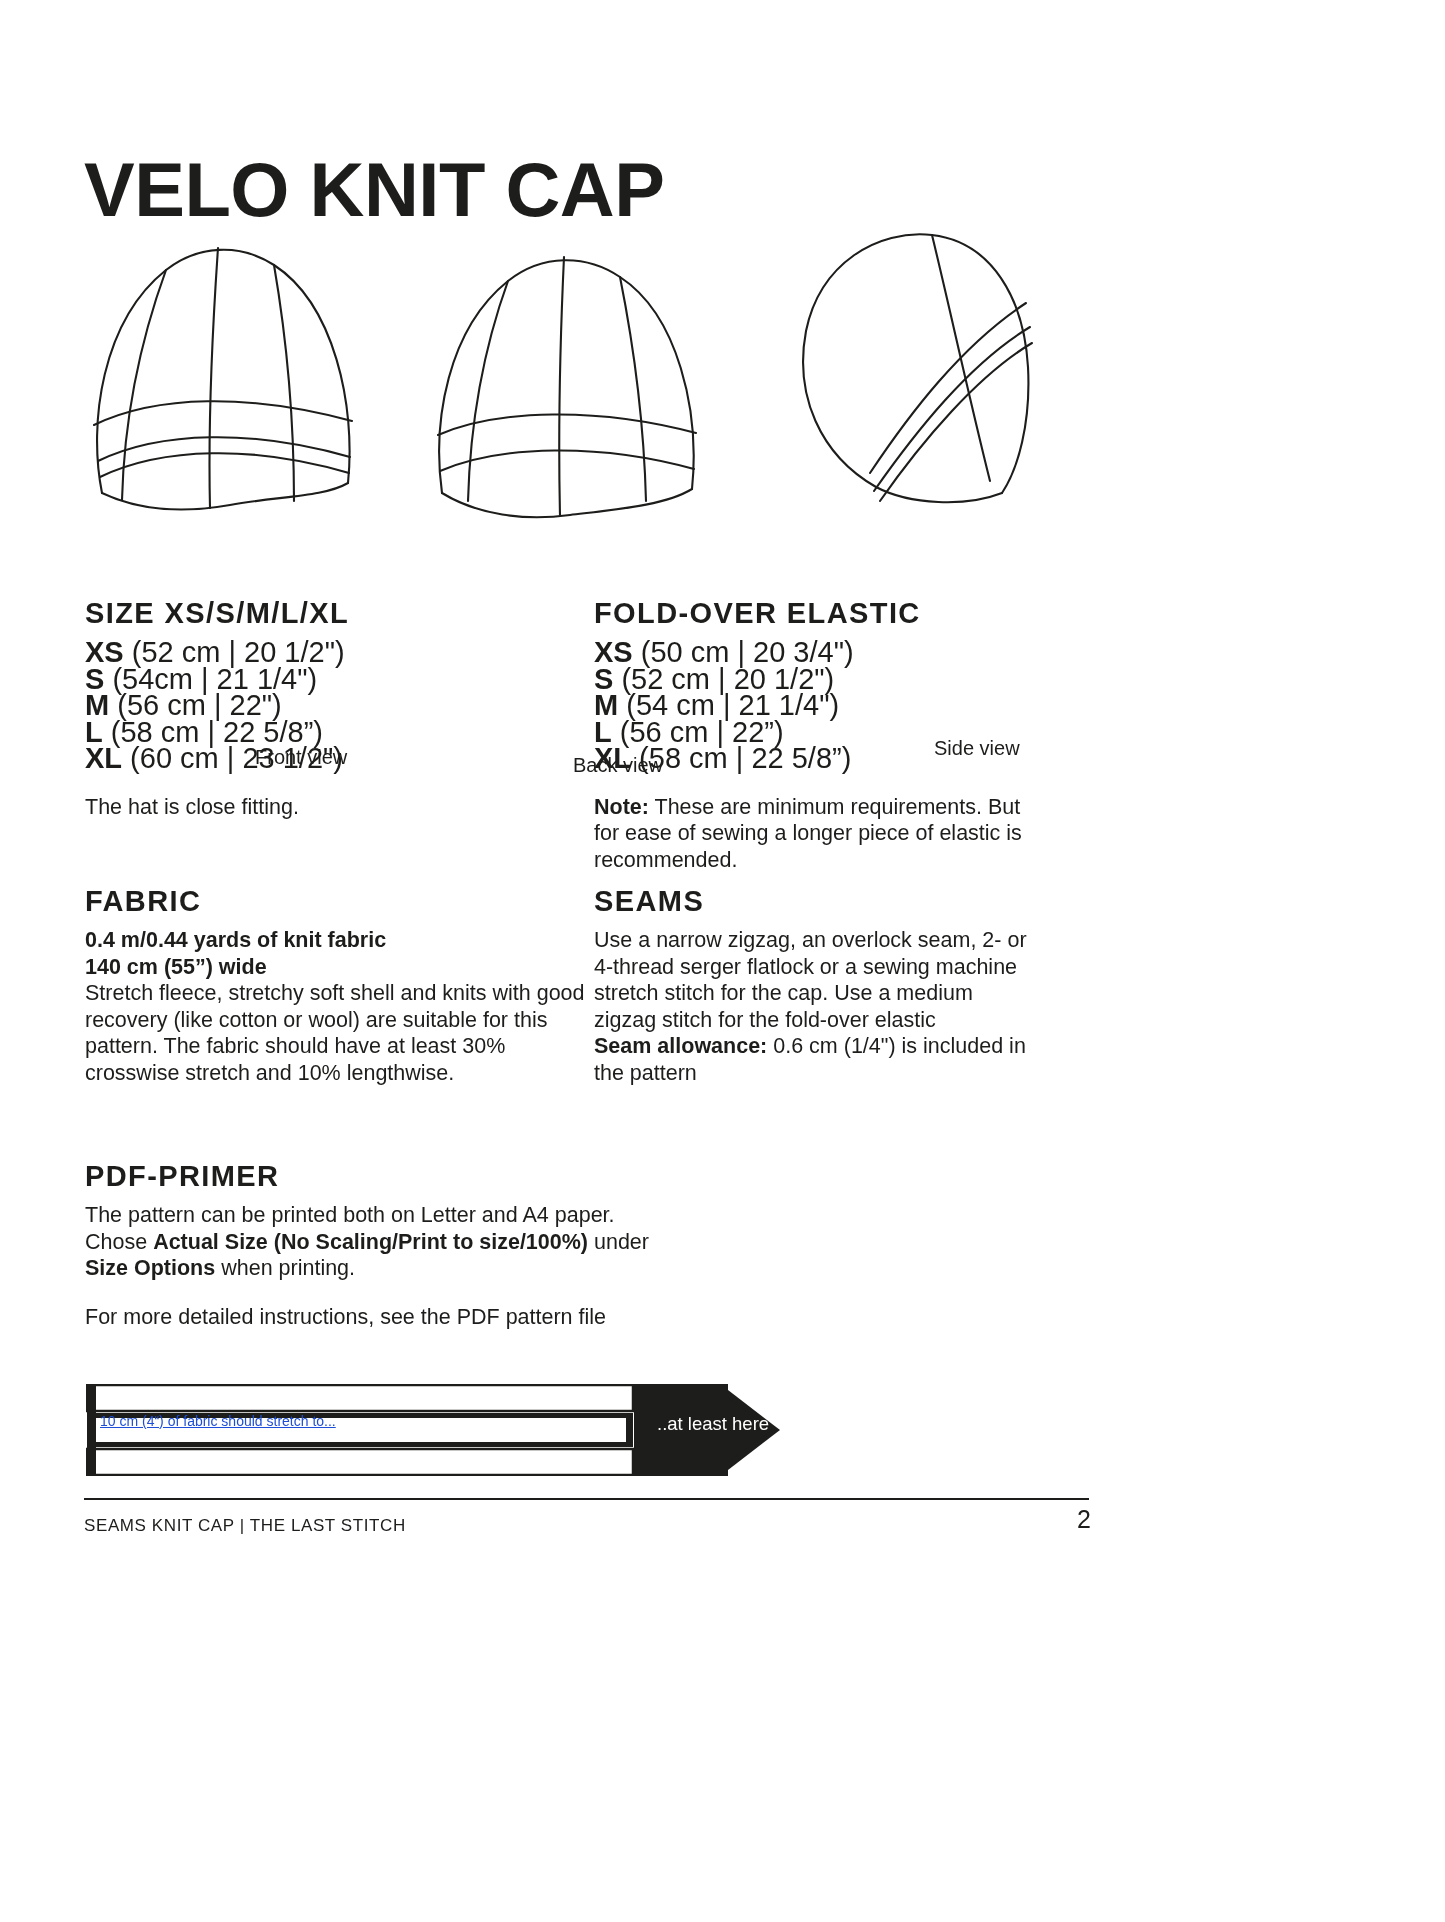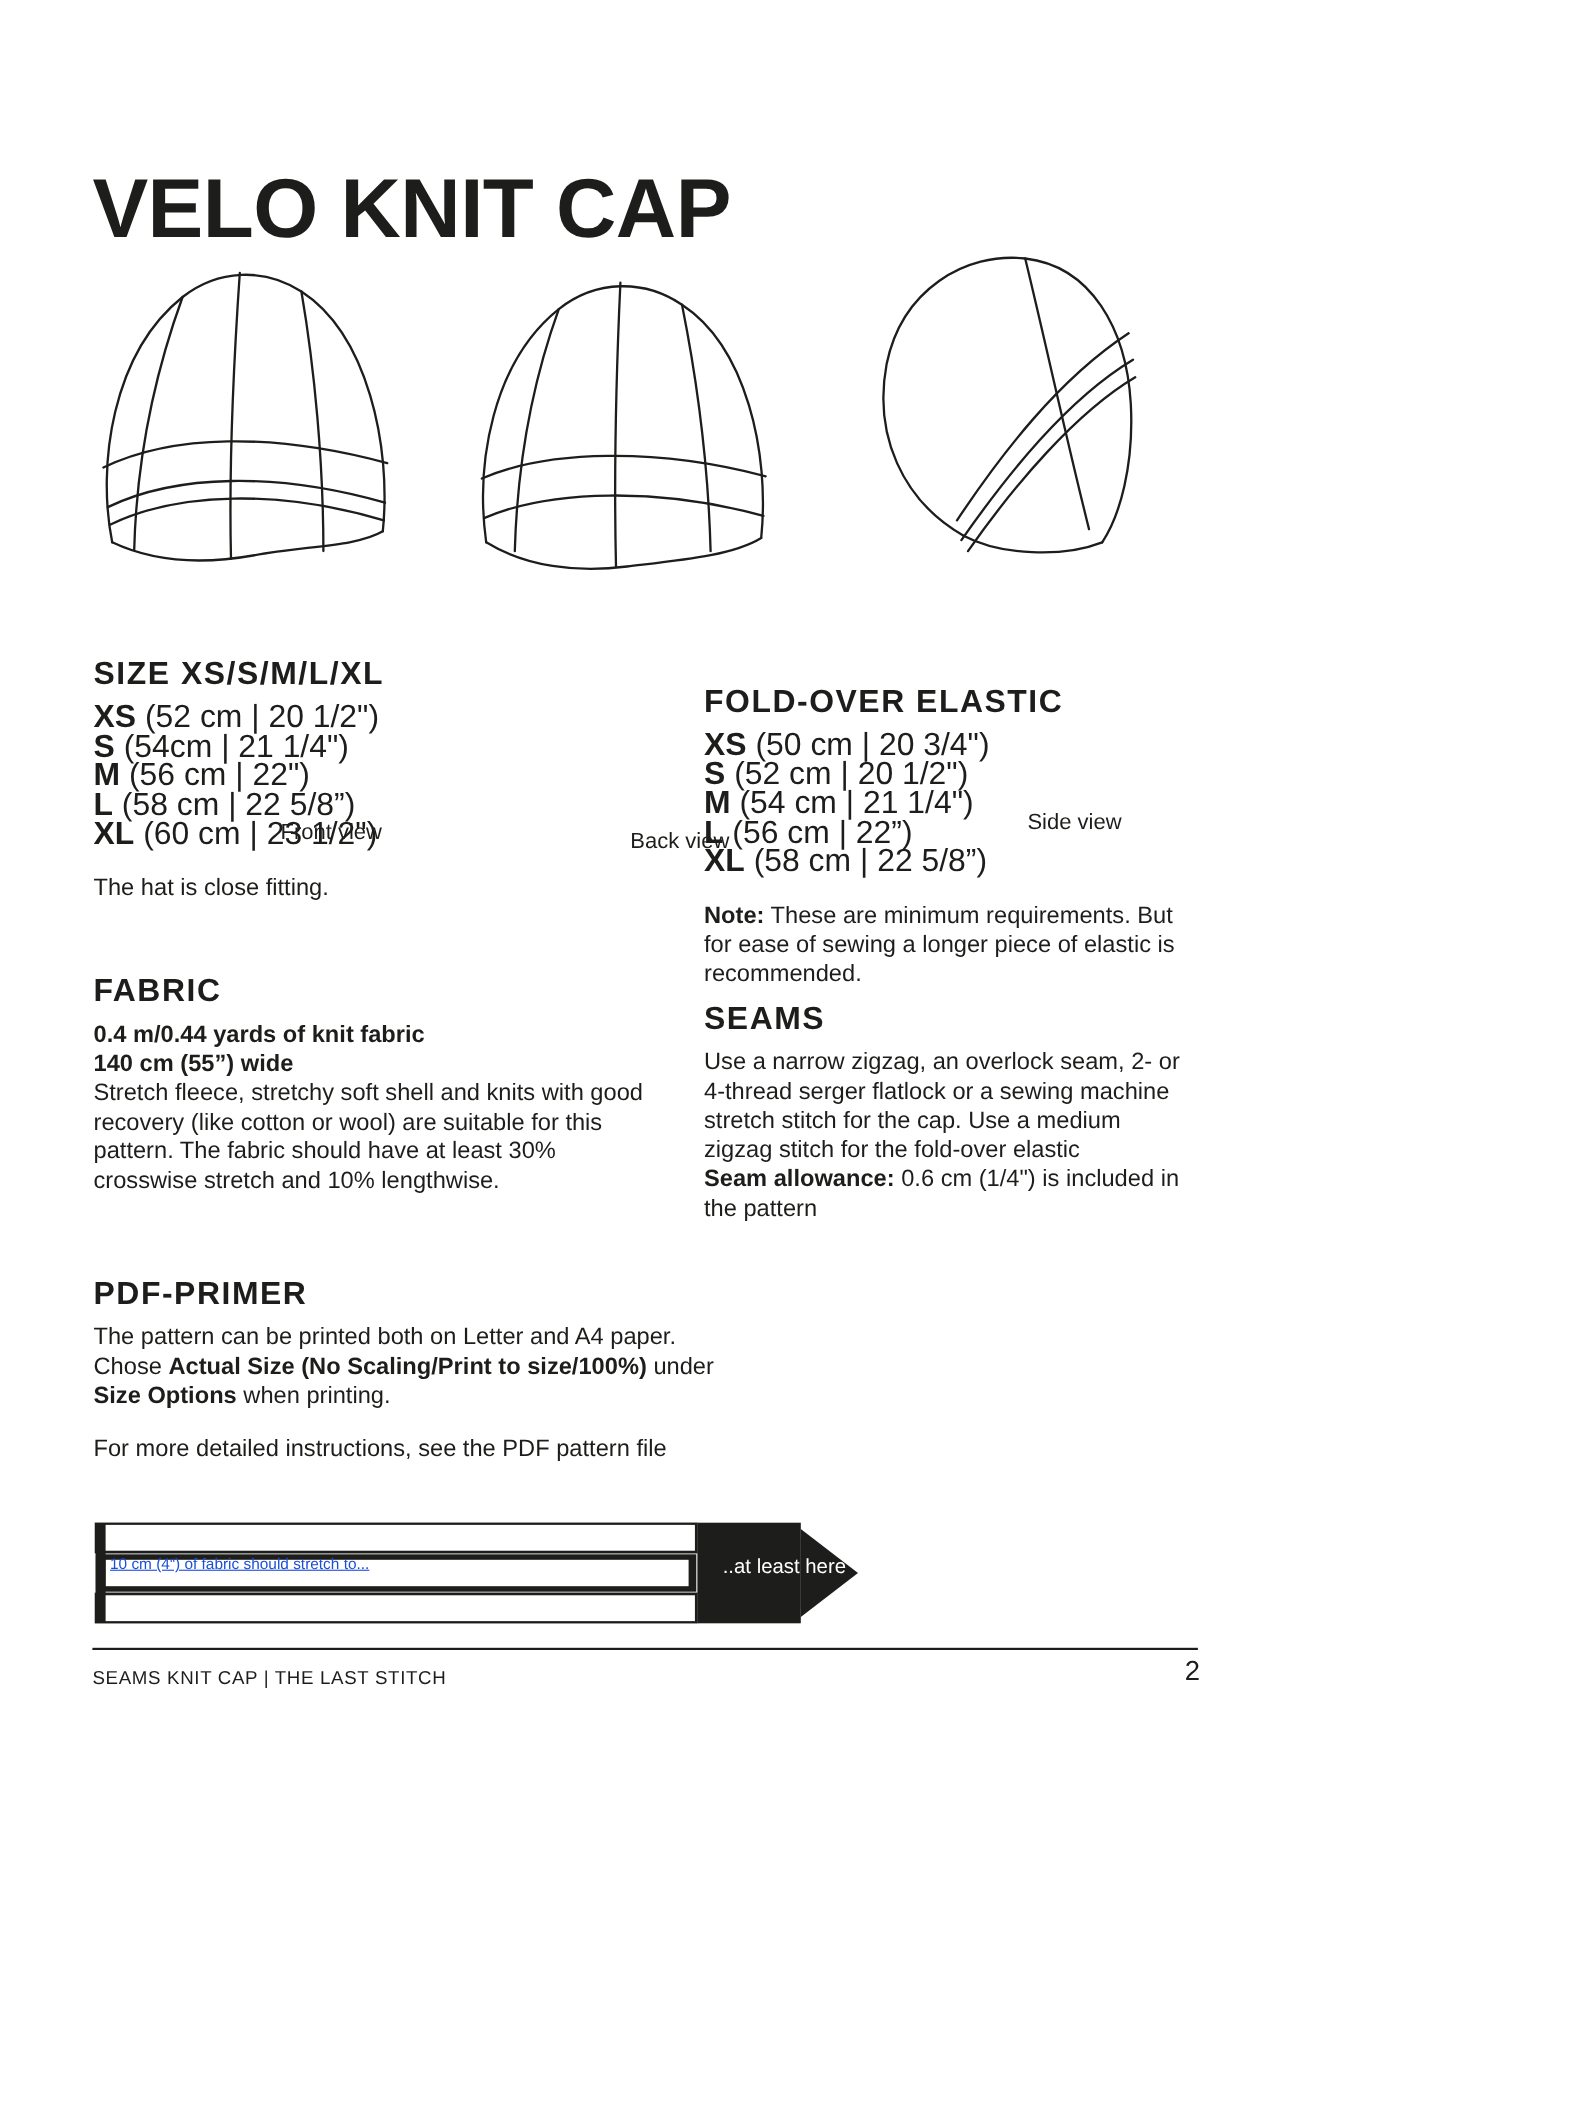--- a/index.html
+++ b/index.html
@@ -50,21 +50,21 @@
     font-weight: 400;
     color: #1d1d1b;
     white-space: nowrap;
   }
   .vl-front { left: 185px; top: 521px; }
   .vl-back  { left: 503px; top: 529px; }
   .vl-side  { left: 864px; top: 512px; }
 
   
   .col-left  { position: absolute; left: 85px;  width: 500px; }
-  .col-right { position: absolute; left: 640px; width: 440px; margin-top: 25px; }
+  .col-right { position: absolute; left: 594px; width: 440px; }
 
   h2.sec {
     font-size: 29px;
     font-weight: 700;
     letter-spacing: 1.4px;
     margin: 0 0 9px 0;
     color: #1d1d1b;
   }
   .meas {
     font-size: 29px;

